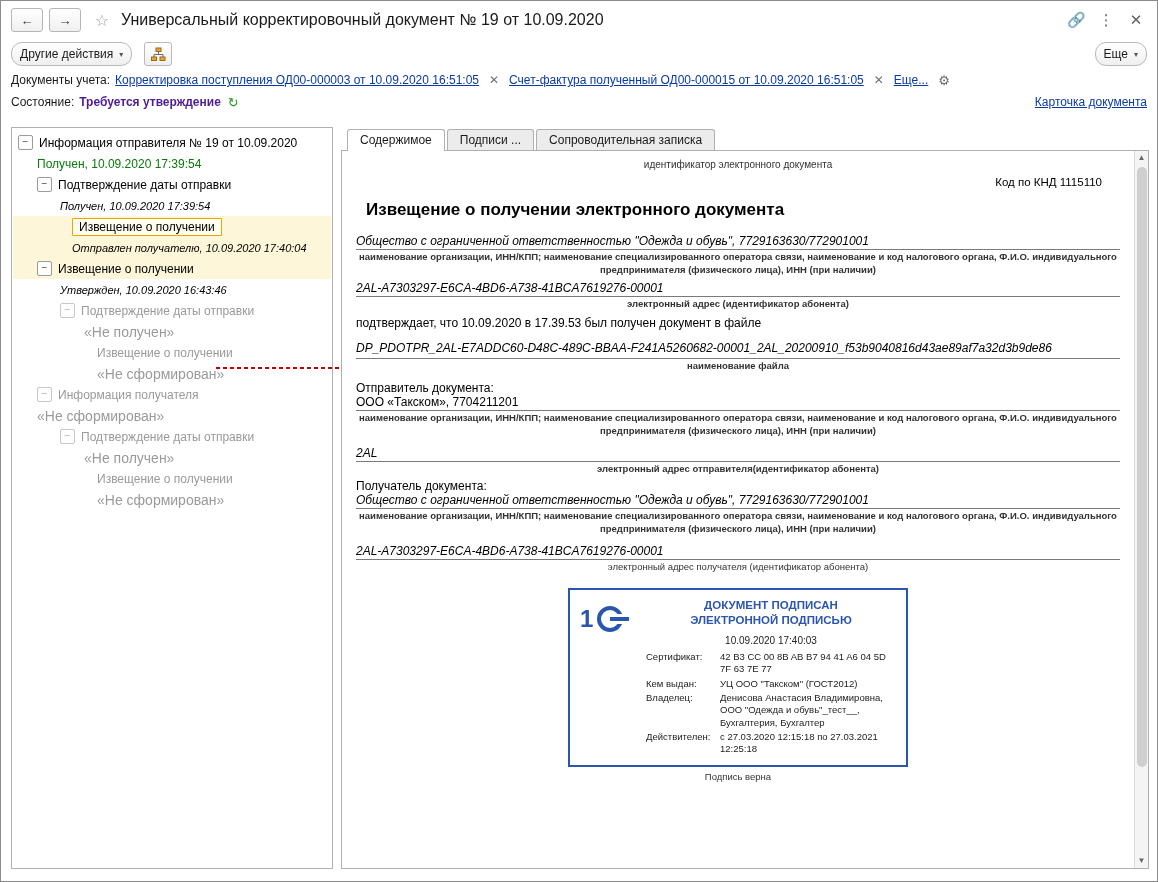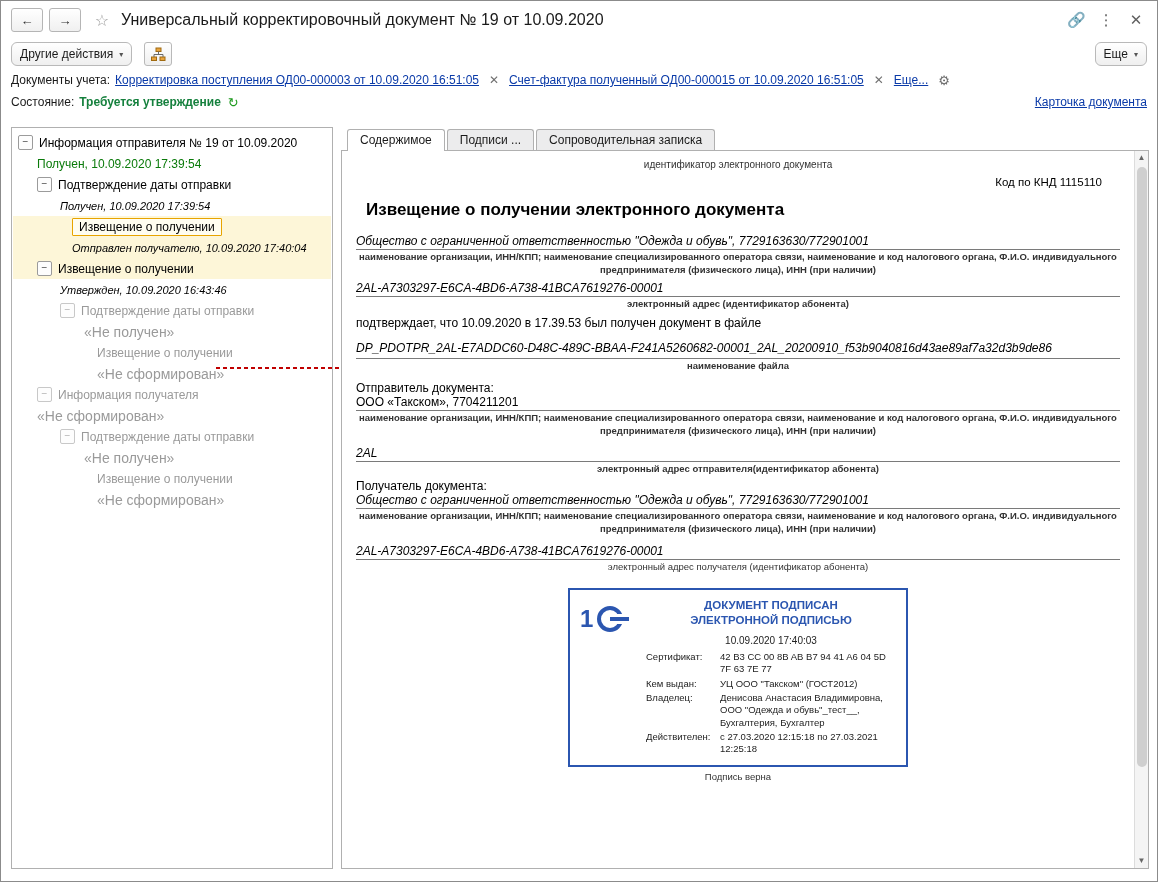--- a/index.html
+++ b/index.html
@@ -79,21 +79,21 @@
   
   .cmdbar {
     display: flex;
     align-items: center;
     height: 30px;
     padding: 0 10px;
     box-sizing: border-box;
   }
   .btn {
     border: 1px solid #b9b9b9;
-    border-radius: 6px;
+    border-radius: 11px;
     background: linear-gradient(#ffffff, #efefef);
     height: 22px;
     padding: 0 8px;
     display: inline-flex;
     align-items: center;
     font-size: 12px;
     color: #1a1a1a;
     cursor: pointer;
     white-space: nowrap;
   }
@@ -121,21 +121,21 @@
     font-size: 12px;
     white-space: nowrap;
   }
   .lbl { color: #1a1a1a; margin-right: 5px; }
   .lnk {
     color: #0a3aa8;
     text-decoration: underline;
     cursor: pointer;
   }
   .xmark { color: #707070; margin: 0 10px; cursor: pointer; font-size: 12px; }
-  .state-val { color: #15803d; font-weight: bold; }
+  .state-val { color: #4c1d95; font-weight: bold; }
   .refresh { color: #1f9a1f; margin-left: 7px; font-size: 13px; cursor: pointer; }
   .card-link { margin-left: auto; color: #0a3aa8; text-decoration: underline; cursor: pointer; }
   .gear { margin-left: 10px; color: #6c6c6c; font-size: 13px; cursor: pointer; }
 
   
   .main {
     position: absolute;
     left: 10px;
     top: 126px;
     width: 1138px;

